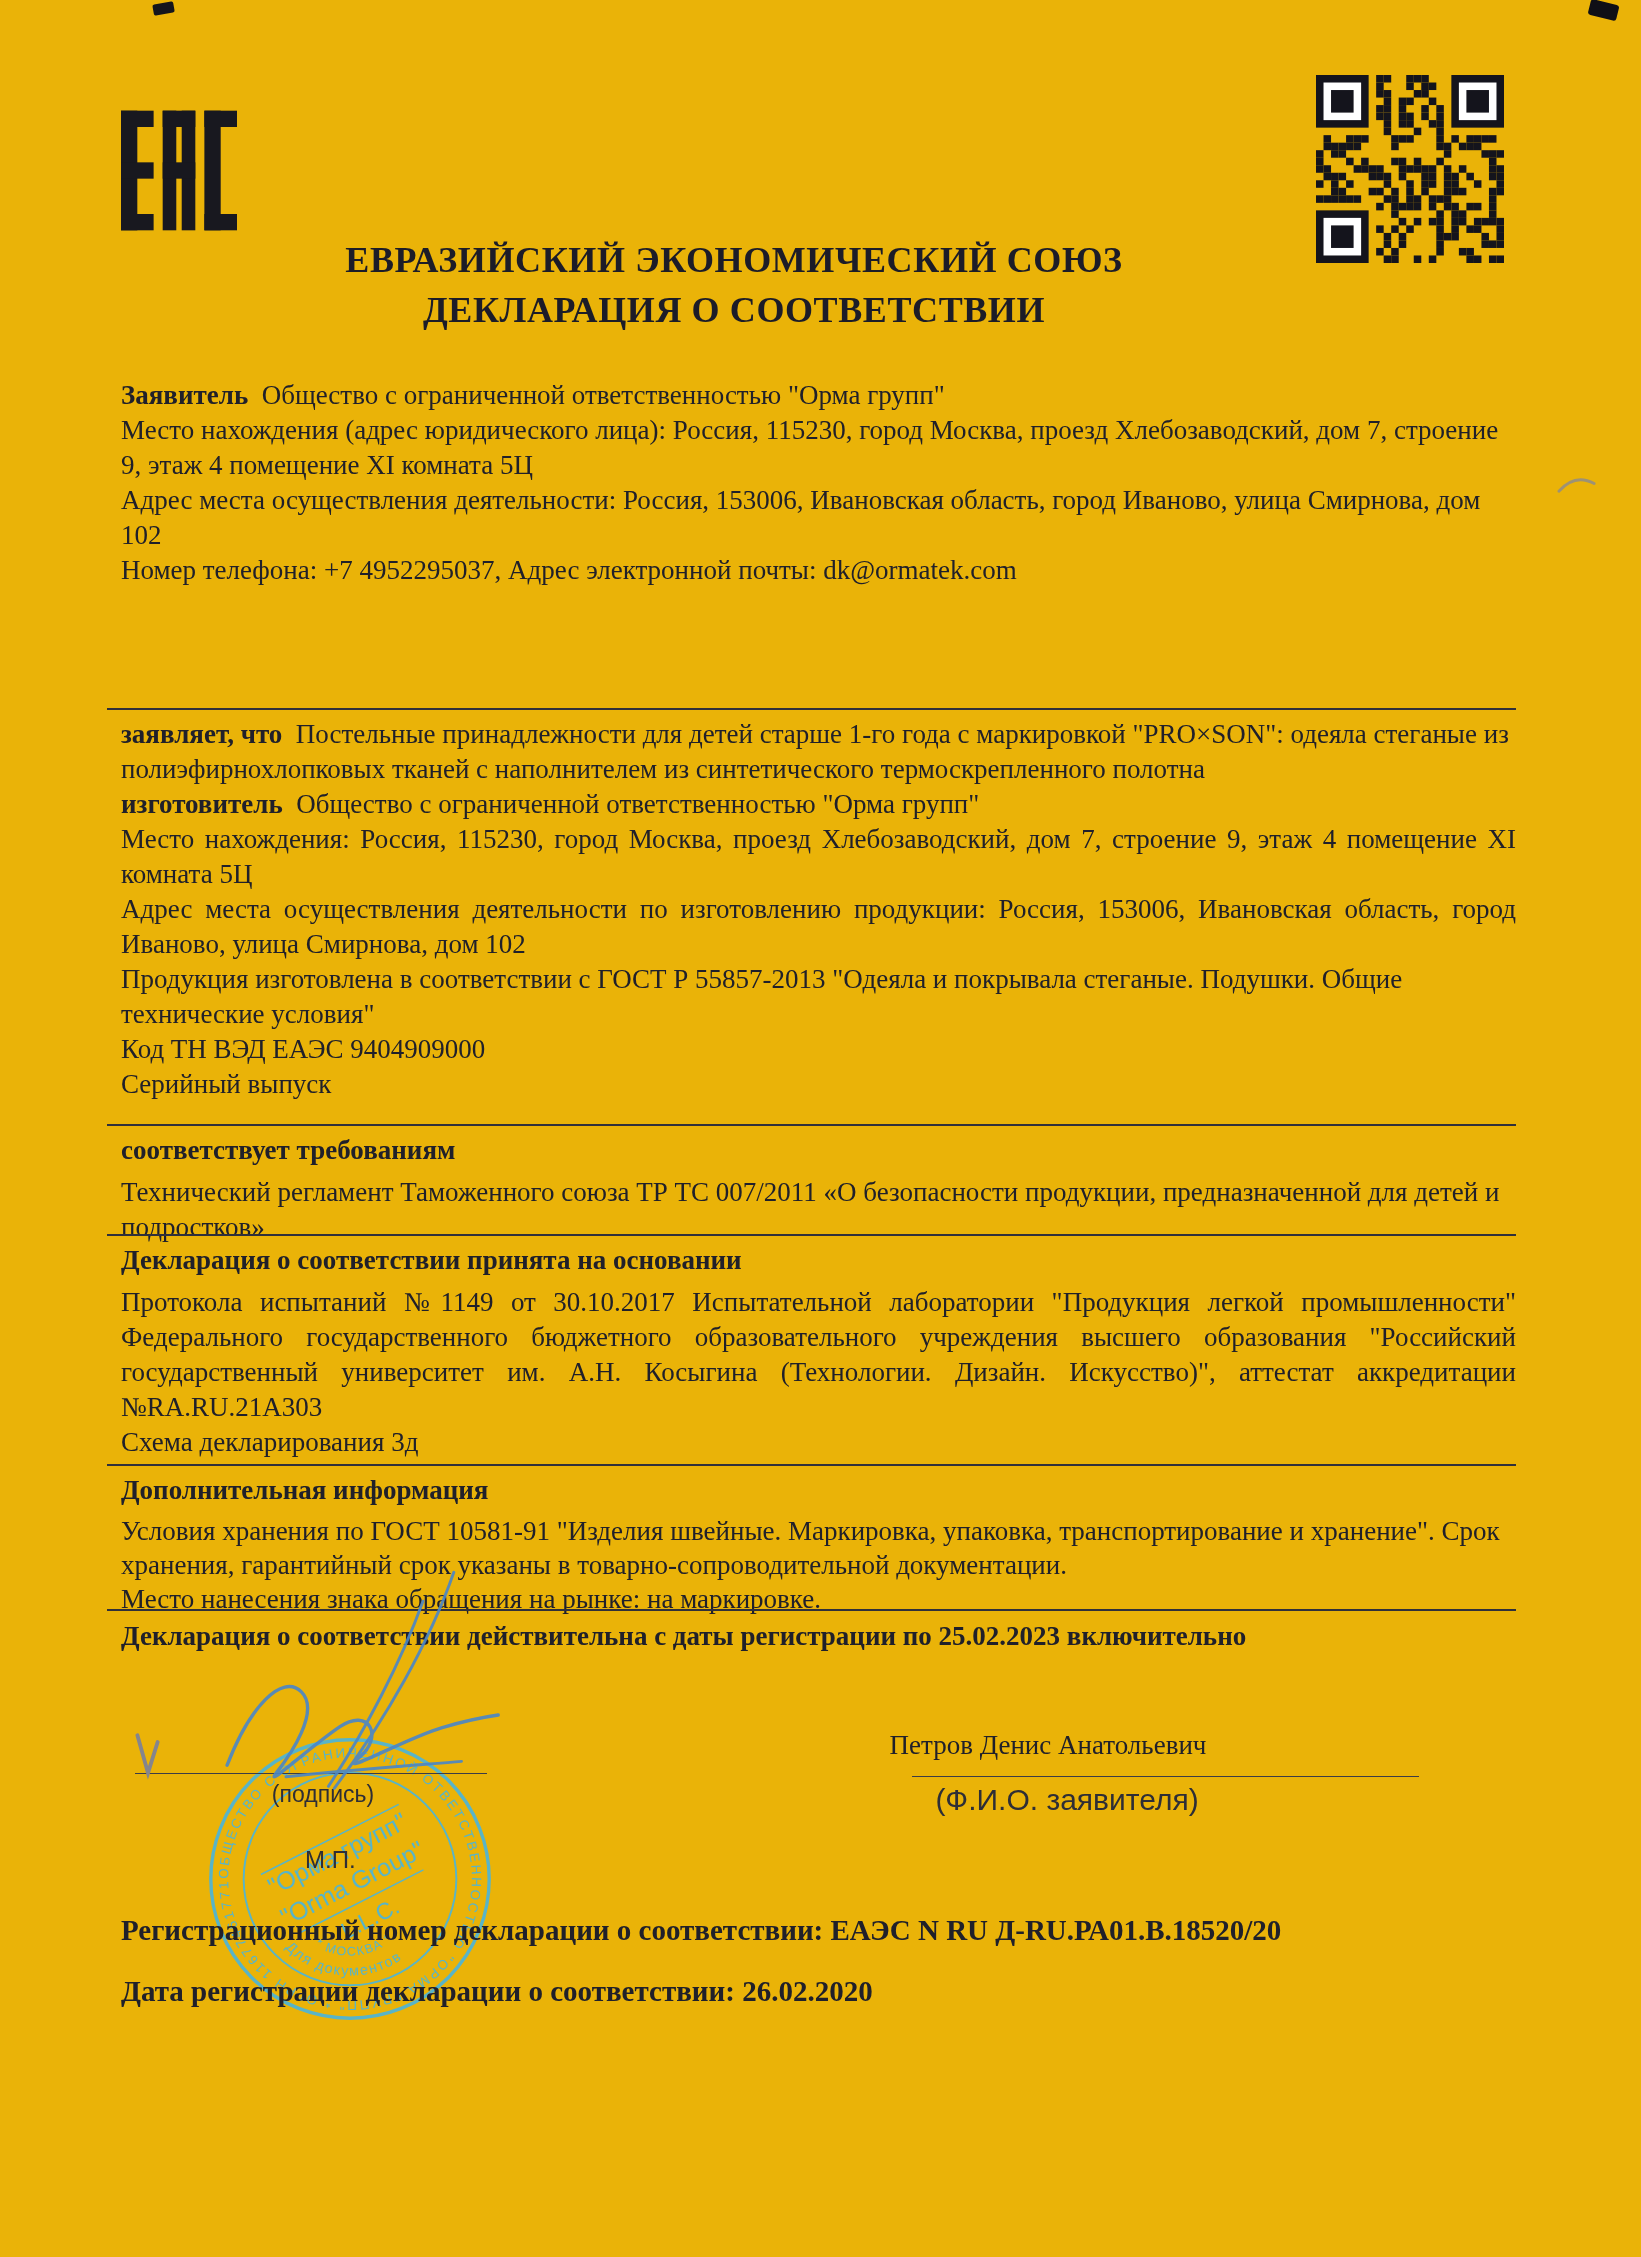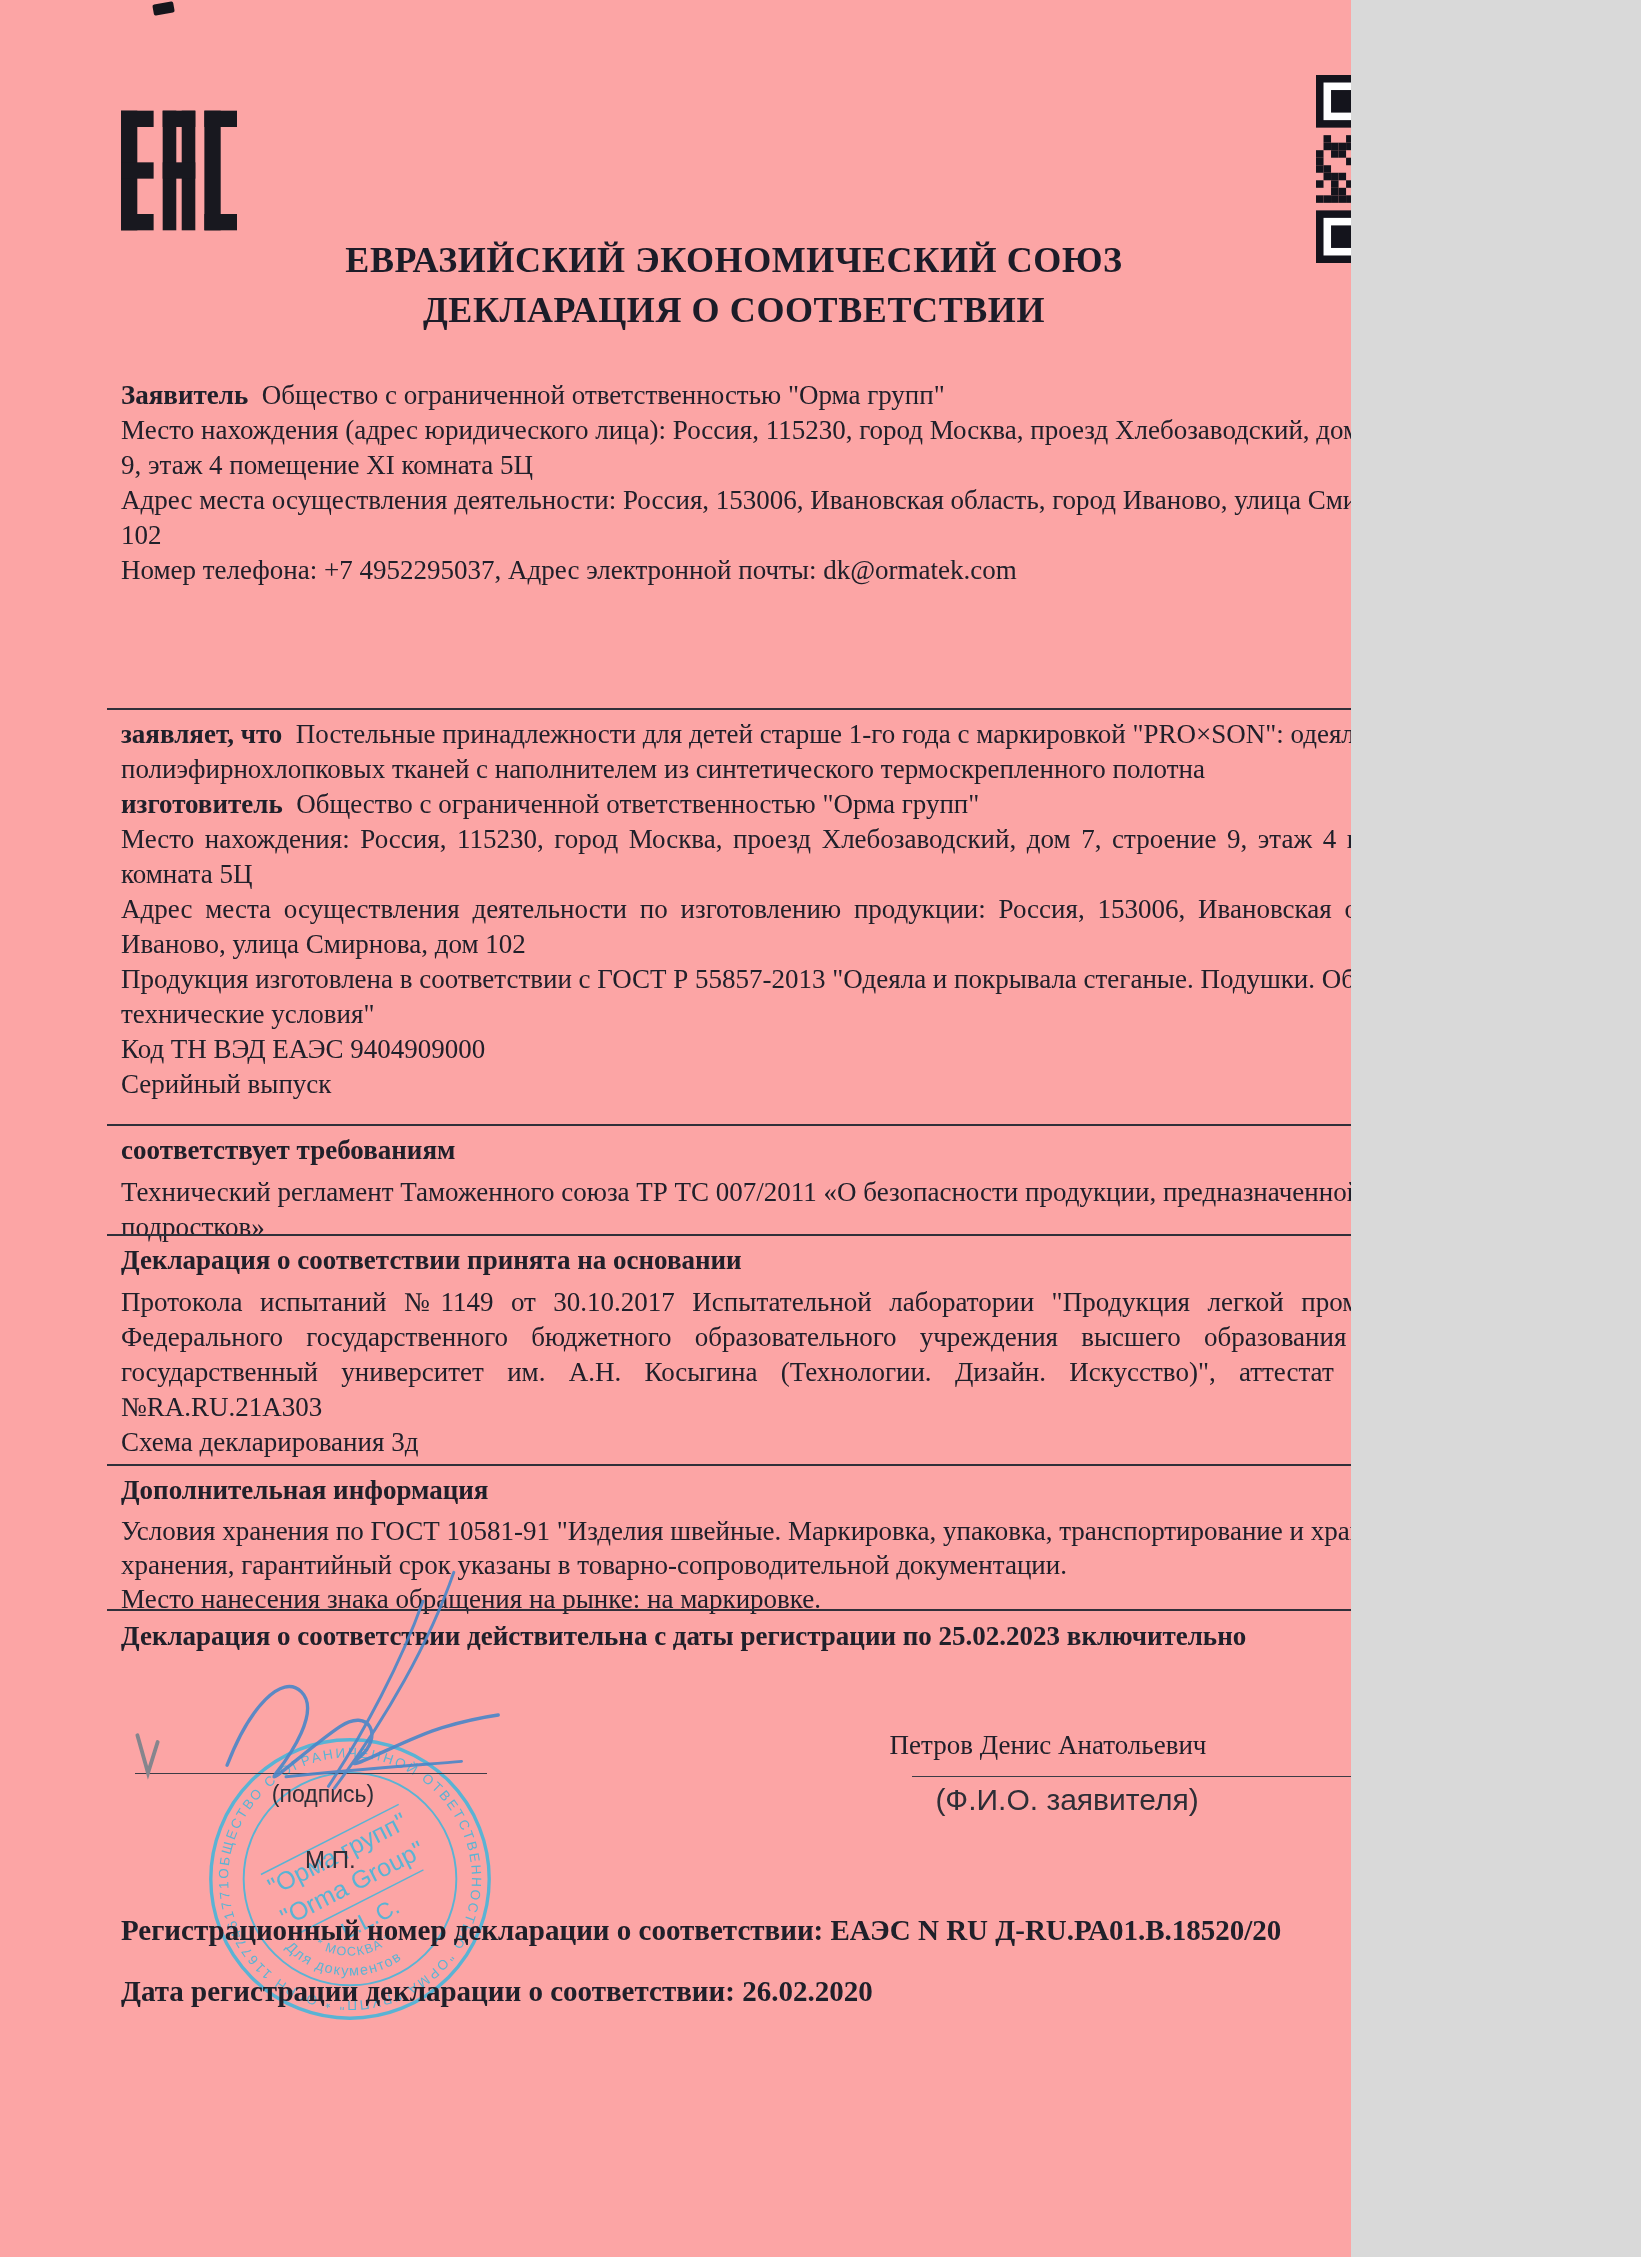--- a/index.html
+++ b/index.html
@@ -1,16 +1,16 @@
 <!DOCTYPE html>
 <html><head>
 <meta charset="utf-8">
 <style>
   html,body{margin:0;padding:0;background:#d9d9d9;}
-  .page{position:relative;width:1351px;height:2257px;background:#fca5a5;overflow:hidden;
+  .page{position:relative;width:1641px;height:2257px;background:#eab308;overflow:hidden;
         font-family:"Liberation Serif","DejaVu Serif",serif;color:#20202a;}
   
   .eac{position:absolute;left:121px;top:106px;width:116px;height:129px;}
   .qr{position:absolute;left:1316px;top:75px;width:188px;height:188px;}
   .titles{position:absolute;top:239px;left:0;width:1468px;text-align:center;z-index:2;}
   .t1,.t2{font-size:36px;font-weight:bold;letter-spacing:0.6px;color:#1c1c28;}
   .t2{margin-top:7.7px;}
   
   .sec{position:absolute;left:121px;width:1395px;font-size:27px;line-height:35px;z-index:2;}
   .sec0{top:378px;}

